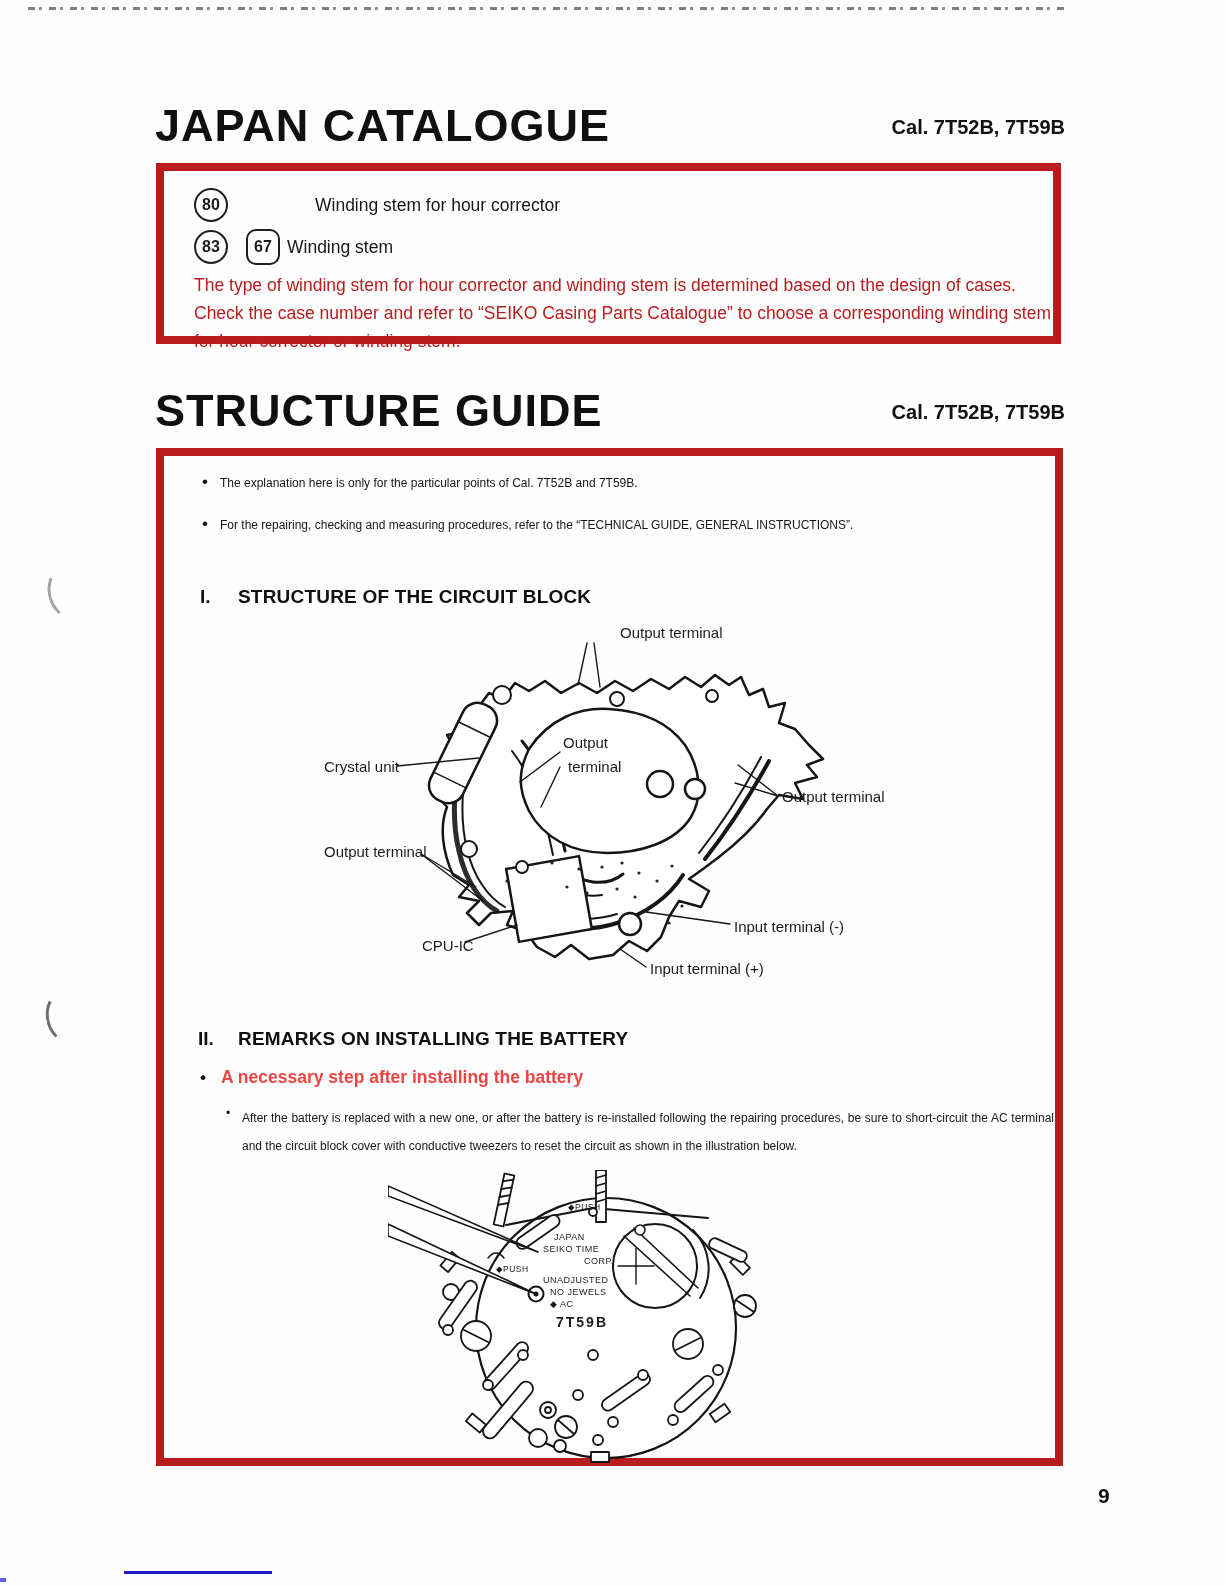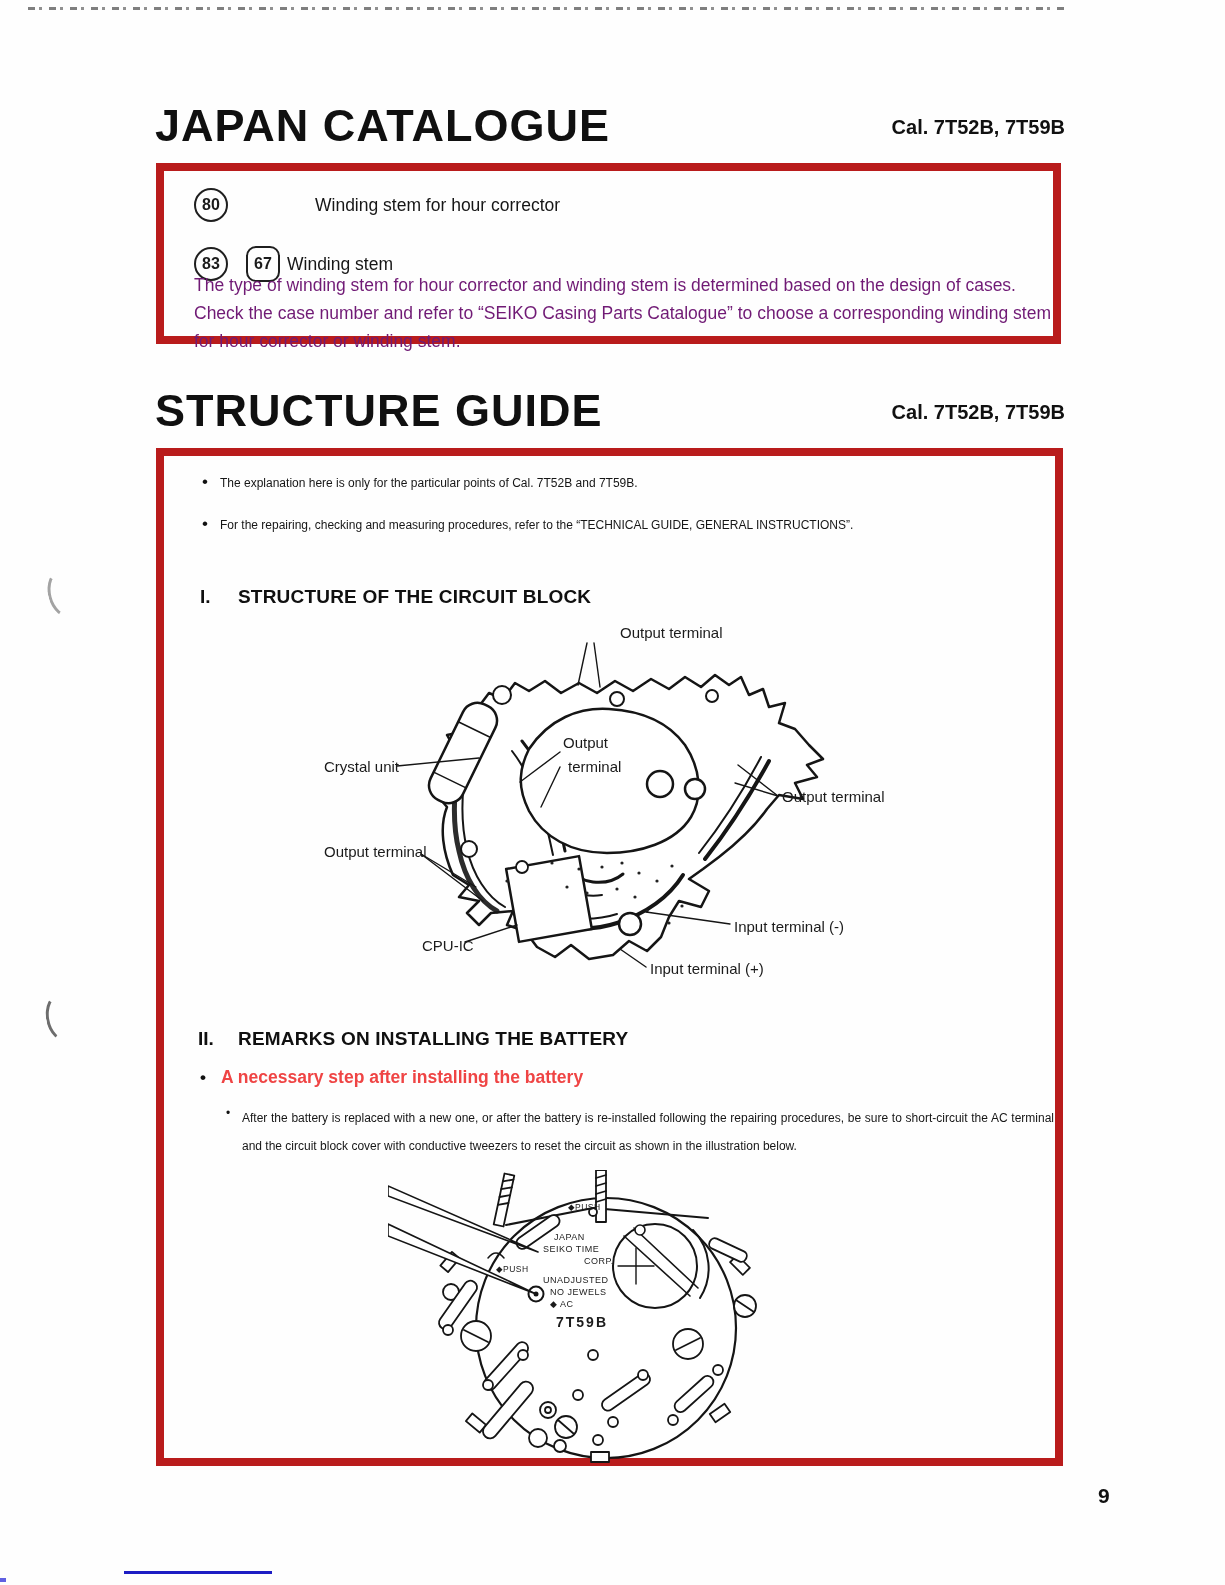--- a/index.html
+++ b/index.html
@@ -11,21 +11,21 @@
   .doc-title{position:absolute;left:155px;font-size:45px;font-weight:bold;letter-spacing:1px;color:#101010;white-space:nowrap;}
   .cal-label{position:absolute;right:160px;font-size:20px;font-weight:bold;color:#111;white-space:nowrap;}
   .frame{position:absolute;left:156px;border:8px solid #b91c1c;box-sizing:border-box;background:#fefefe;}
   
   .item-circle{display:inline-flex;width:34px;height:34px;border:2.5px solid #1f1f1f;border-radius:50%;
     align-items:center;justify-content:center;font-size:16px;font-weight:bold;box-sizing:border-box;}
   .item-square{display:inline-flex;width:34px;height:36px;border:2.5px solid #1f1f1f;
     align-items:center;justify-content:center;font-size:16px;font-weight:bold;box-sizing:border-box;}
   .item-row{position:absolute;display:flex;align-items:center;}
   .item-label{font-size:17.5px;color:#161616;}
-  .note-text{position:absolute;font-size:17.5px;line-height:28px;color:#701a75;}
+  .note-text{position:absolute;font-size:17.5px;line-height:28px;color:#b91c1c;}
   .bullet-dot{position:absolute;font-size:17px;color:#111;}
   .bullet-text{position:absolute;font-size:12px;line-height:26px;color:#161616;}
   .sec-num{position:absolute;font-size:19px;font-weight:bold;color:#101010;}
   .sec-title{position:absolute;font-size:19px;font-weight:bold;color:#101010;letter-spacing:.2px;white-space:nowrap;}
   .sub-head{position:absolute;font-size:17.5px;font-weight:bold;color:#ef4444;white-space:nowrap;}
   .figure{position:absolute;}
   svg text{font-family:"Liberation Sans",sans-serif;fill:#1b1b1b;}
   .page-num{position:absolute;left:1098px;top:1484px;font-size:21px;font-weight:bold;color:#111;}
   .crescent{position:absolute;width:30px;height:44px;border-radius:50%;border:3px solid #4a4a4a;
     border-top-color:transparent;border-right-color:transparent;border-bottom-color:transparent;}
@@ -42,21 +42,21 @@
   <div class="doc-title" style="top:100px;">JAPAN CATALOGUE</div>
   <div class="cal-label" style="top:116px;">Cal. 7T52B, 7T59B</div>
 
   <div class="frame" style="top:163px;width:905px;height:181px;">
     <div class="item-row" style="left:30px;top:17px;">
       <span class="item-circle">
         <span>80</span>
       </span>
       <span class="item-label" style="margin-left:87px;">Winding stem for hour corrector</span>
     </div>
-    <div class="item-row" style="left:30px;top:75px;">
+    <div class="item-row" style="left:30px;top:58px;">
       <span class="item-circle">
         <span>83</span>
       </span>
       <span class="item-square" style="margin-left:18px;border-radius:10px;">
         <span>67</span>
       </span>
       <span class="item-label" style="margin-left:7px;">Winding stem</span>
     </div>
     <div class="note-text" style="left:30px;top:100px;width:860px;">The type of winding stem for hour corrector and winding stem is determined based on the design of cases. Check the case number and refer to “SEIKO Casing Parts Catalogue” to choose a corresponding winding stem for hour corrector or winding stem.</div>
   </div>

